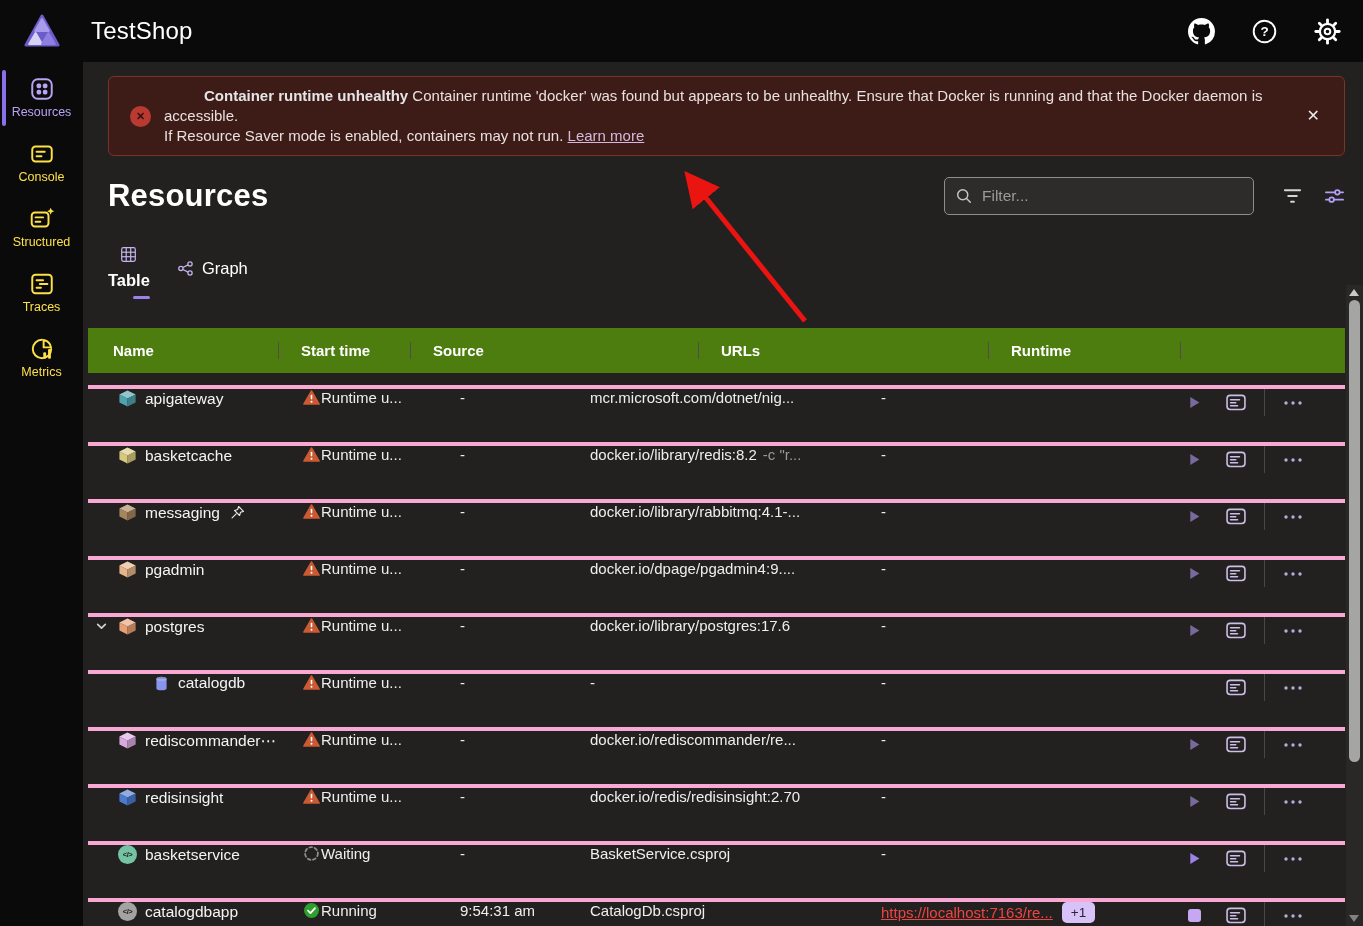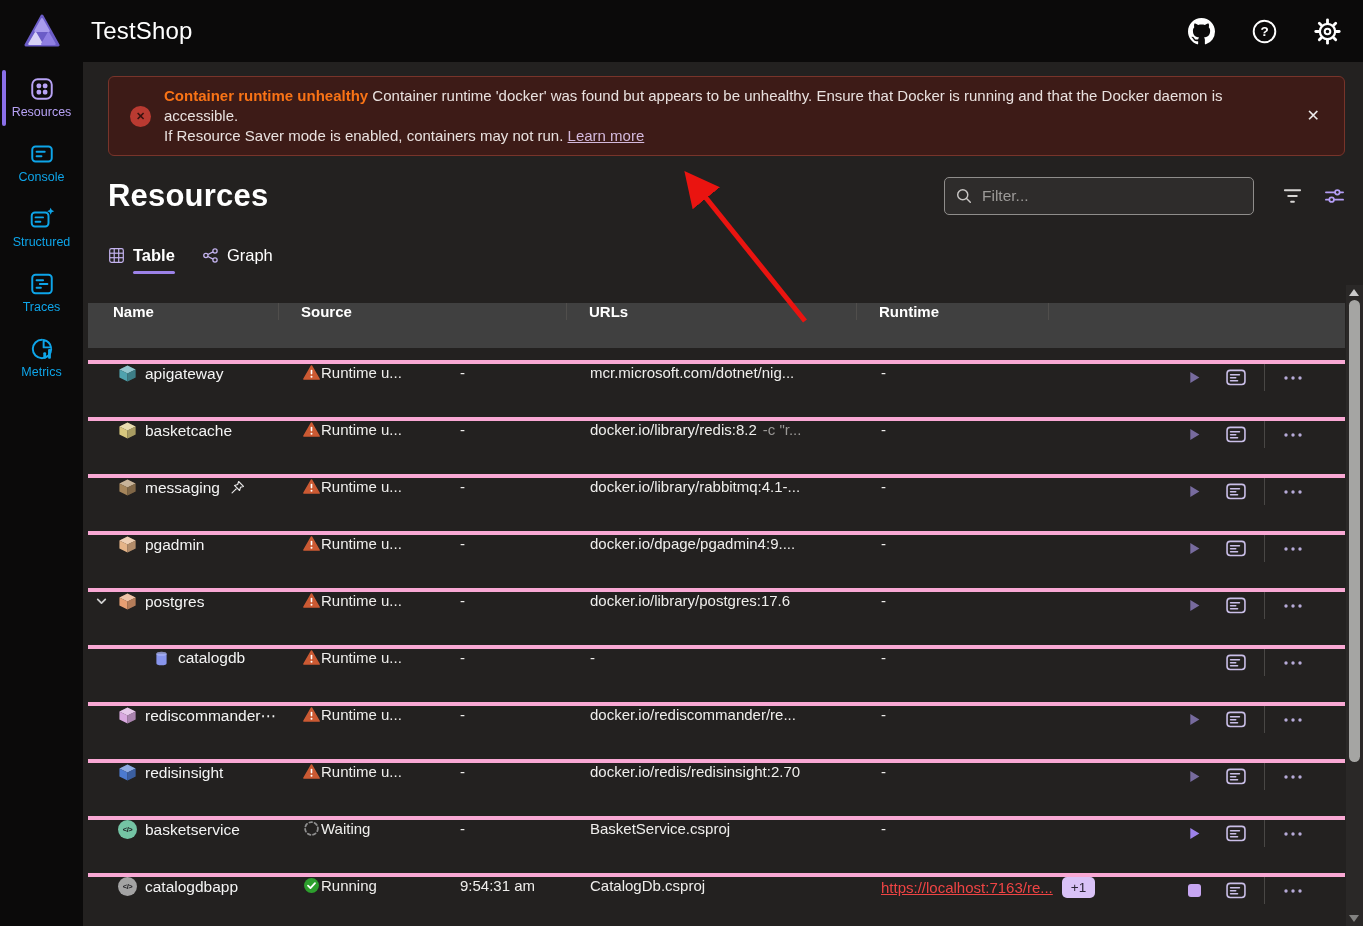--- a/index.html
+++ b/index.html
@@ -9,52 +9,52 @@
 
   
   .topbar { position:absolute; top:0; left:0; width:100%; height:62px; background:#0b0a0a; display:flex; align-items:center; z-index:6; }
   .logo-wrap { width:83px; display:flex; justify-content:center; align-items:center; }
   .app-title { color:#fff; font-size:24px; font-weight:400; margin-left:8px; letter-spacing:.2px; }
   .topbar-icons { margin-left:auto; display:flex; align-items:center; gap:36px; margin-right:22px; }
   .tb-icon { width:27px; height:27px; display:flex; align-items:center; justify-content:center; cursor:pointer; }
 
   
   .sidebar { position:absolute; left:0; top:62px; bottom:0; width:83px; background:#0b0a0a; display:flex; flex-direction:column; align-items:center; padding-top:7px; z-index:5; }
-  .side-item { position:relative; width:100%; display:flex; flex-direction:column; align-items:center; gap:3px; padding:7px 0 8px 0; margin-bottom:7px; color:#0ea5e9; font-size:12.5px; cursor:pointer; }
+  .side-item { position:relative; width:100%; display:flex; flex-direction:column; align-items:center; gap:3px; padding:7px 0 8px 0; margin-bottom:7px; color:#fde047; font-size:12.5px; cursor:pointer; }
   .side-item svg { display:block; }
   .side-item.active { color:#b7a2f5; }
   .side-item.active::before { content:''; position:absolute; left:2px; top:1px; bottom:1px; width:3.5px; background:#8a6fe8; border-radius:3px; }
 
   
   .main { position:absolute; left:83px; top:62px; right:0; bottom:0; }
 
   .banner { margin:14px 18px 0 25px; background:#3d1b17; border:1px solid #78342a; border-radius:6px; display:flex; align-items:center; padding:9px 12px; color:#e9e1df; font-size:15px; line-height:20px; }
   .err-badge { flex:none; width:21px; height:21px; border-radius:50%; background:#b93a31; color:#36120f; display:flex; align-items:center; justify-content:center; font-size:11px; font-weight:bold; margin:0 13px 0 9px; }
-  .banner-text b { color:#f97316; }
+  .banner-text b { color:#e5e5e5;margin-left:40px; }
   .learn-more { color:#d4b9dc; text-decoration:underline; cursor:pointer; }
   .banner-close { margin-left:auto; color:#eceaea; font-size:16px; padding:6px 12px; cursor:pointer; align-self:center; }
 
   .title-row { display:flex; align-items:center; margin:21px 18px 0 25px; height:38px; }
   h1.page-title { font-size:31px; font-weight:700; color:#fff; letter-spacing:.2px; }
   .filter-wrap { margin-left:auto; display:flex; align-items:center;padding-left:32px; }
   .filter-box { width:310px; height:38px; background:#2e2c2b; border:1px solid #8f8d8b; border-radius:5px; display:flex; align-items:center; padding:0 10px; gap:9px; }
   .filter-box input { flex:1; background:transparent; border:none; outline:none; color:#e4e2e0; font-size:15.5px; font-family:"Liberation Sans",sans-serif; }
   .filter-box input::placeholder { color:#9c9a98; }
   .icon-btn { width:22px; height:22px; display:flex; align-items:center; justify-content:center; cursor:pointer; }
   .funnel-btn { margin-left:27px; }
   .sliders-btn { margin-left:20px; }
 
   .tabs { display:flex; gap:27px; margin:31px 18px 0 25px; }
   .tab { display:flex; align-items:center; gap:8px; color:#fff; font-size:16.5px; padding-bottom:9px; position:relative; cursor:pointer; }
-  .tab.active { font-weight:700; }
+  .tab.active { font-weight:700;flex-direction:column; }
   .tab.active::after { content:''; position:absolute; left:25px; right:0px; bottom:0; height:3.5px; background:#9c82e8; border-radius:3px; }
 
   
   .rtable { margin:29px 18px 0 5px; position:relative; }
-  .thead { display:flex; height:45px; background:#404040; align-items:flex-start; font-weight:700; font-size:15px; color:#fff; }
+  .thead { display:flex; height:45px; background:#4d7c0f; align-items:center; font-weight:700; font-size:15px; color:#fff; }
   .th { display:flex; align-items:center; padding-left:22px; border-left:1px solid #504e4c; }
   .th:first-child { border-left:none; padding-left:25px; }
   .th:last-child { border-right:1px solid #504e4c; }
   .c1{width:190px;flex:none;} .c2{width:162px;flex:none;} .c3{width:132px;flex:none;}
   .c4{width:288px;flex:none;} .c5{width:290px;flex:none;} .c6{width:193px;flex:none;}
   .tbody { margin-top:12px; border-bottom:1px solid #3a3836; }
   .trow { display:flex; align-items:flex-start; height:57px; border-top:4px solid #f9a8d4; cursor:default; }
   .cell { display:flex; align-items:center; overflow:hidden; white-space:nowrap; color:#efeeec; font-size:15px; }
   .c-name { padding-left:4px; gap:8px; }
   .chev-slot { width:18px; flex:none; display:flex; justify-content:center; }
@@ -245,20 +245,21 @@
               <line x1="7" y1="11.2" x2="13" y2="14.3"></line>
             </g>
           </svg>
         <span>Graph</span>
       </div>
     </div>
 
     <div class="rtable">
       <div class="thead">
         <div class="th c1">Name</div>
+        <div class="th c3">Start time</div>
         <div class="th c4">Source</div>
         <div class="th c5">URLs</div>
         <div class="th c6">Runtime</div>
       </div>
       <div class="tbody" id="tbody">
           <div class="trow">
             <div class="cell c-name c1">
               <span class="chev-slot"></span>
               <span style="display: flex;">
                 <svg viewBox="0 0 16 16" width="19" height="19" style="flex:none">

